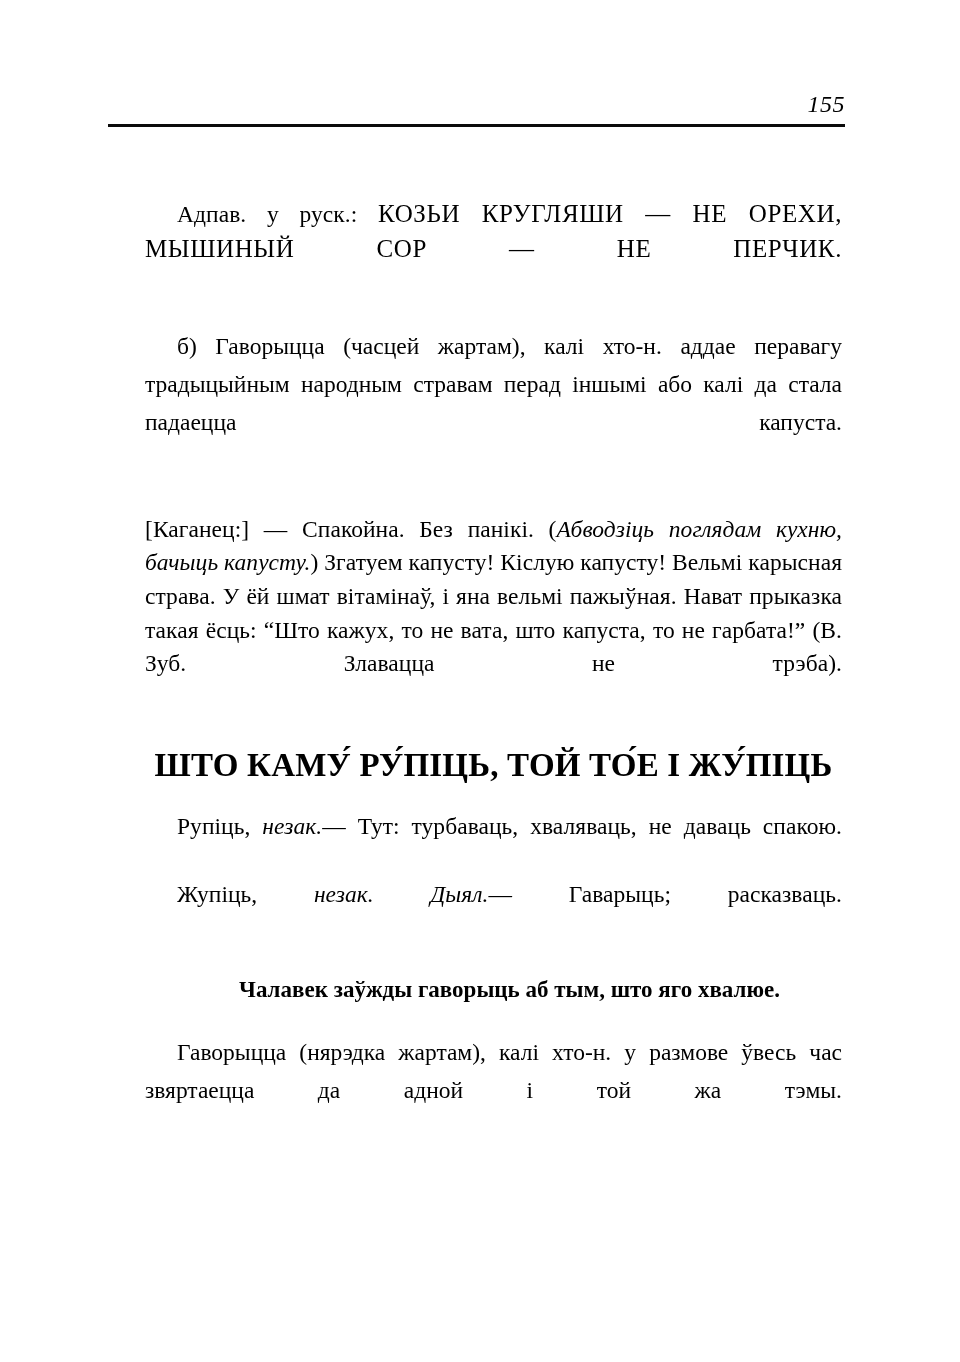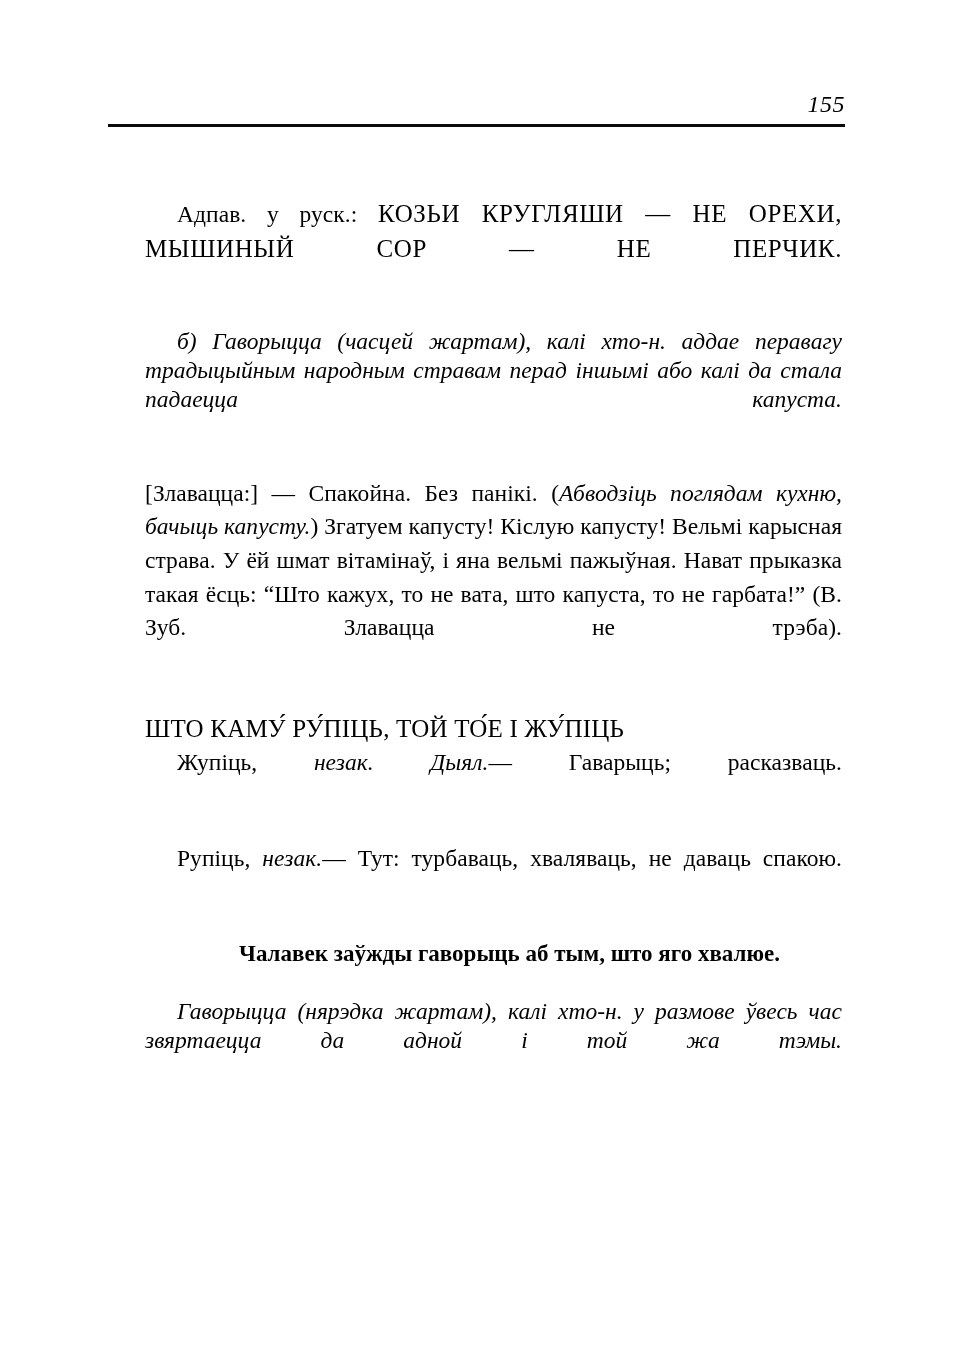--- a/index.html
+++ b/index.html
@@ -73,37 +73,36 @@
     text-indent: 32px;
   }
 
   .gap-lg { margin-top: 34px; }
   .gap-md { margin-top: 28px; }
 
   .ital {
     font-style: italic;
   }
   .para-italic {
-    font-style: italic;
     font-size: 23.5px;
-    line-height: 29px;
+    line-height: 38px;
     text-align: justify;
     margin-top: 27px;
   }
   .caps-ref {
     font-size: 25px;
     letter-spacing: 0.6px;
   }
 
   .section-heading {
-    font-weight: normal;
-    font-size: 25px;
+    font-weight: bold;
+    font-size: 33px;
     line-height: 34px;
     letter-spacing: 0.2px;
-    text-align: left;
+    text-align: center;
     white-space: nowrap;
   }
 
   .bold-line {
     font-weight: bold;
     font-size: 23px;
     line-height: 33px;
     text-align: center;
   }
 
@@ -127,27 +126,27 @@
     <div class="header-rule"></div>
   </div>
 
   <div class="column">
 
 
     <p class="body-text gap-lg lead-in"><span class="nowrap">Адпав. у руск.:</span> <span class="caps-ref">КОЗЬИ КРУГЛЯШИ — НЕ ОРЕХИ, МЫШИНЫЙ СОР — НЕ ПЕРЧИК.</span></p>
 
     <p class="para-italic gap-lg lead-in">б) Гаворыцца (часцей жартам), калі хто-н. аддае перавагу традыцыйным народным стравам перад іншымі або калі да стала падаецца капуста.</p>
 
-    <p class="body-text gap-lg"><span>[Злавацца:]</span><span> — Спакойна. Без панікі. (</span><span class="ital">Абводзіць поглядам кухню, бачыць капусту.</span><span>) Згатуем капусту! Кіслую капусту! Вельмі карысная страва. У ёй шмат вітамінаў, і яна вельмі пажыўная. Нават прыказка такая ёсць: “Што кажух, то не вата, што капуста, то не гарбата!” (В. Зуб. Злавацца не трэба).</span></p>
+    <p class="body-text gap-lg"><span>[Каганец:]</span><span> — Спакойна. Без панікі. (</span><span class="ital">Абводзіць поглядам кухню, бачыць капусту.</span><span>) Згатуем капусту! Кіслую капусту! Вельмі карысная страва. У ёй шмат вітамінаў, і яна вельмі пажыўная. Нават прыказка такая ёсць: “Што кажух, то не вата, што капуста, то не гарбата!” (В. Зуб. Злавацца не трэба).</span></p>
 
 
     <h2 class="section-heading gap-lg">ШТО КАМУ́ РУ́ПІЦЬ, ТОЙ ТО́Е І ЖУ́ПІЦЬ</h2>
 
+    <p class="body-text gap-md lead-in"><span>Рупіць,</span><span class="ital"> незак.</span><span>— Тут: турбаваць, хваляваць, не даваць спакою.</span></p>
+
     <p class="body-text lead-in"><span>Жупіць,</span><span class="ital"> незак. Дыял.</span><span>— Гаварыць; расказваць.</span></p>
-
-    <p class="body-text gap-md lead-in"><span>Рупіць,</span><span class="ital"> незак.</span><span>— Тут: турбаваць, хваляваць, не даваць спакою.</span></p>
 
     <p class="bold-line gap-md lead-in">Чалавек заўжды гаворыць аб тым, што яго хвалюе.</p>
 
     <p class="para-italic gap-md lead-in">Гаворыцца (нярэдка жартам), калі хто-н. у размове ўвесь час звяртаецца да адной і той жа тэмы.</p>
 
   </div>
 </div>
 
 </body></html>

